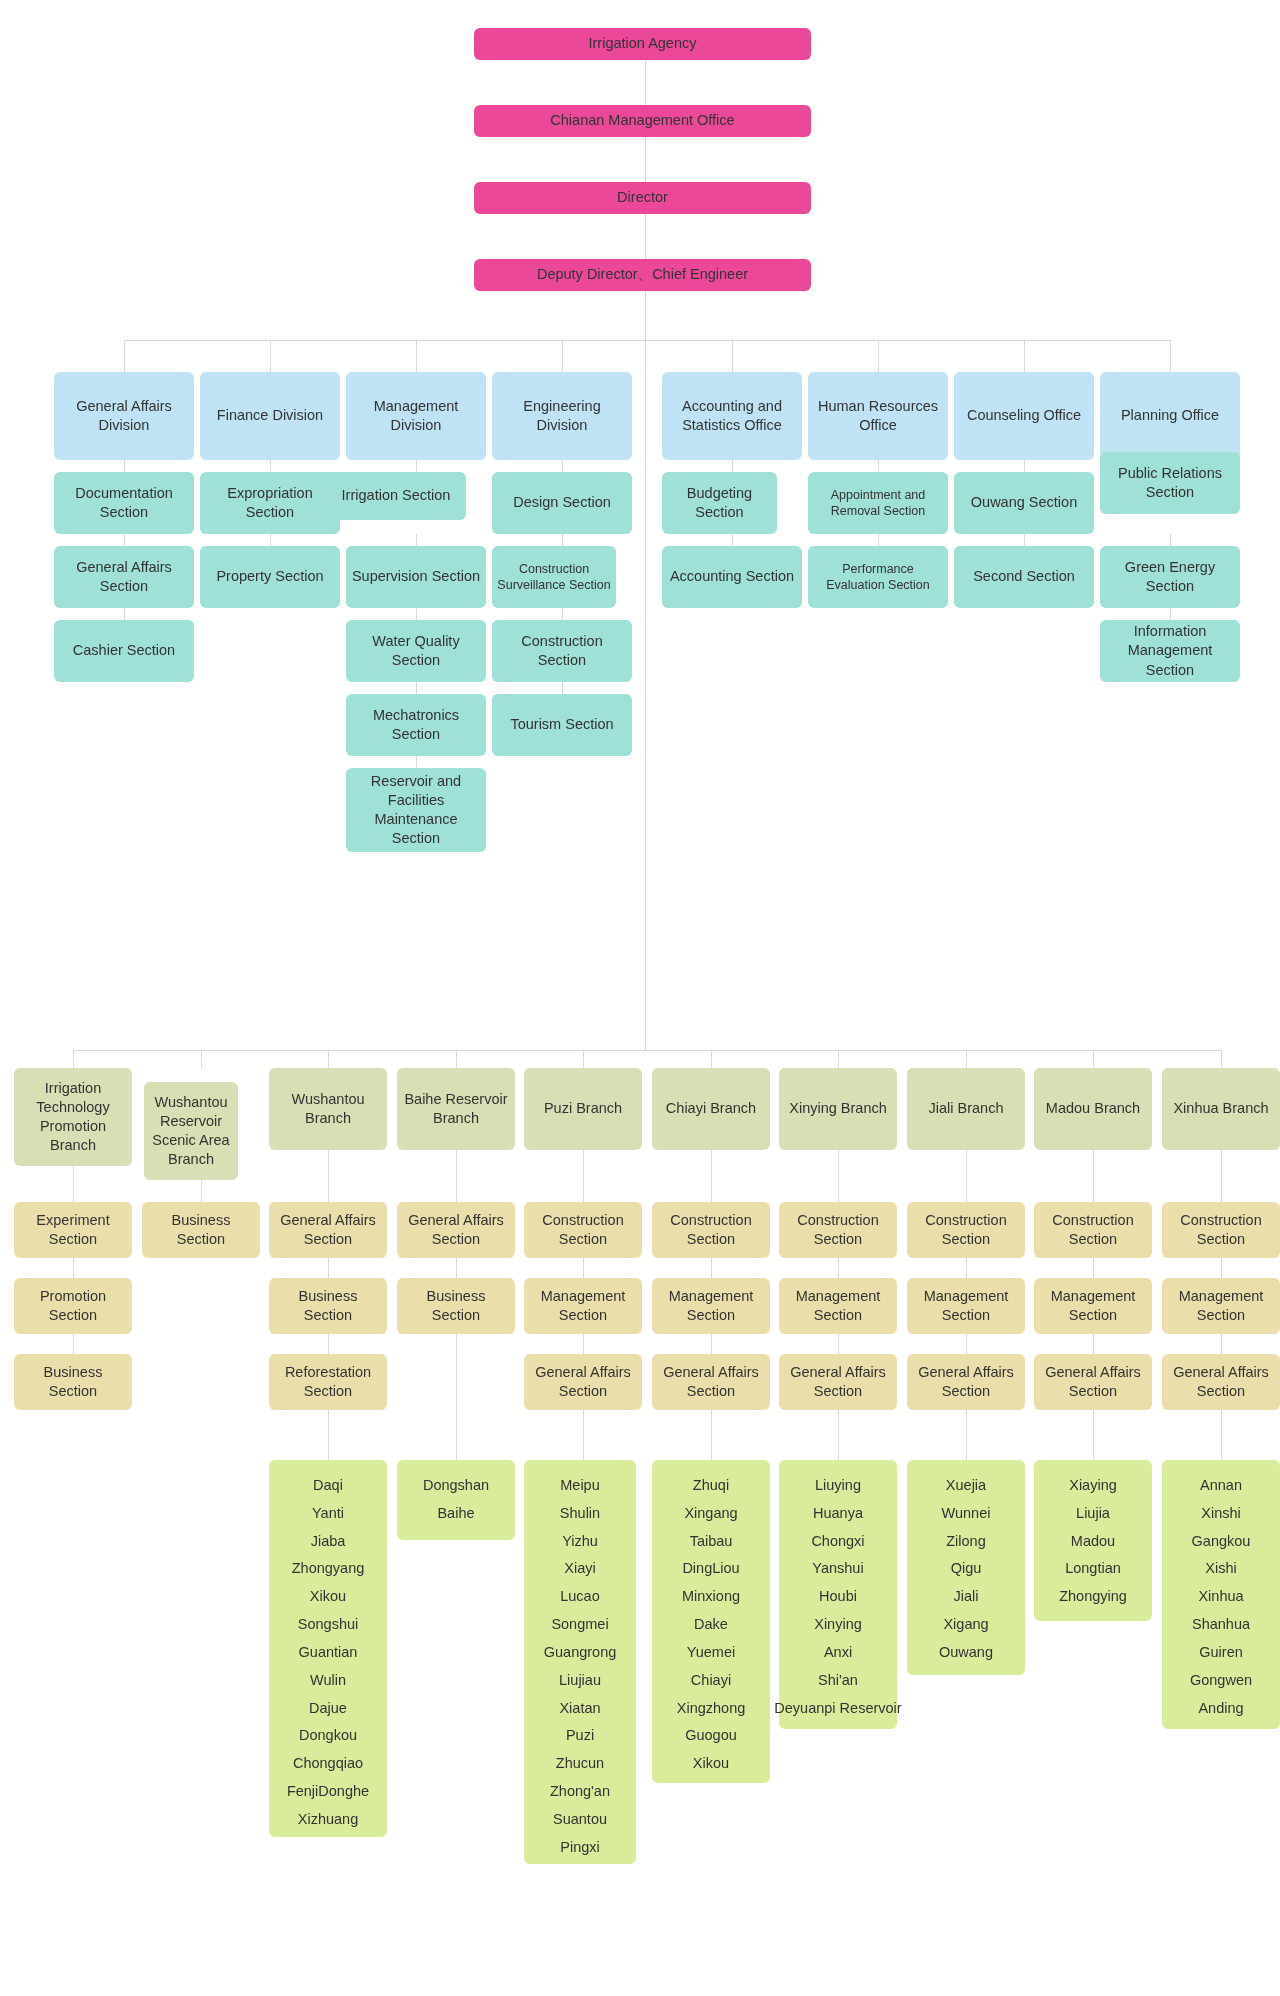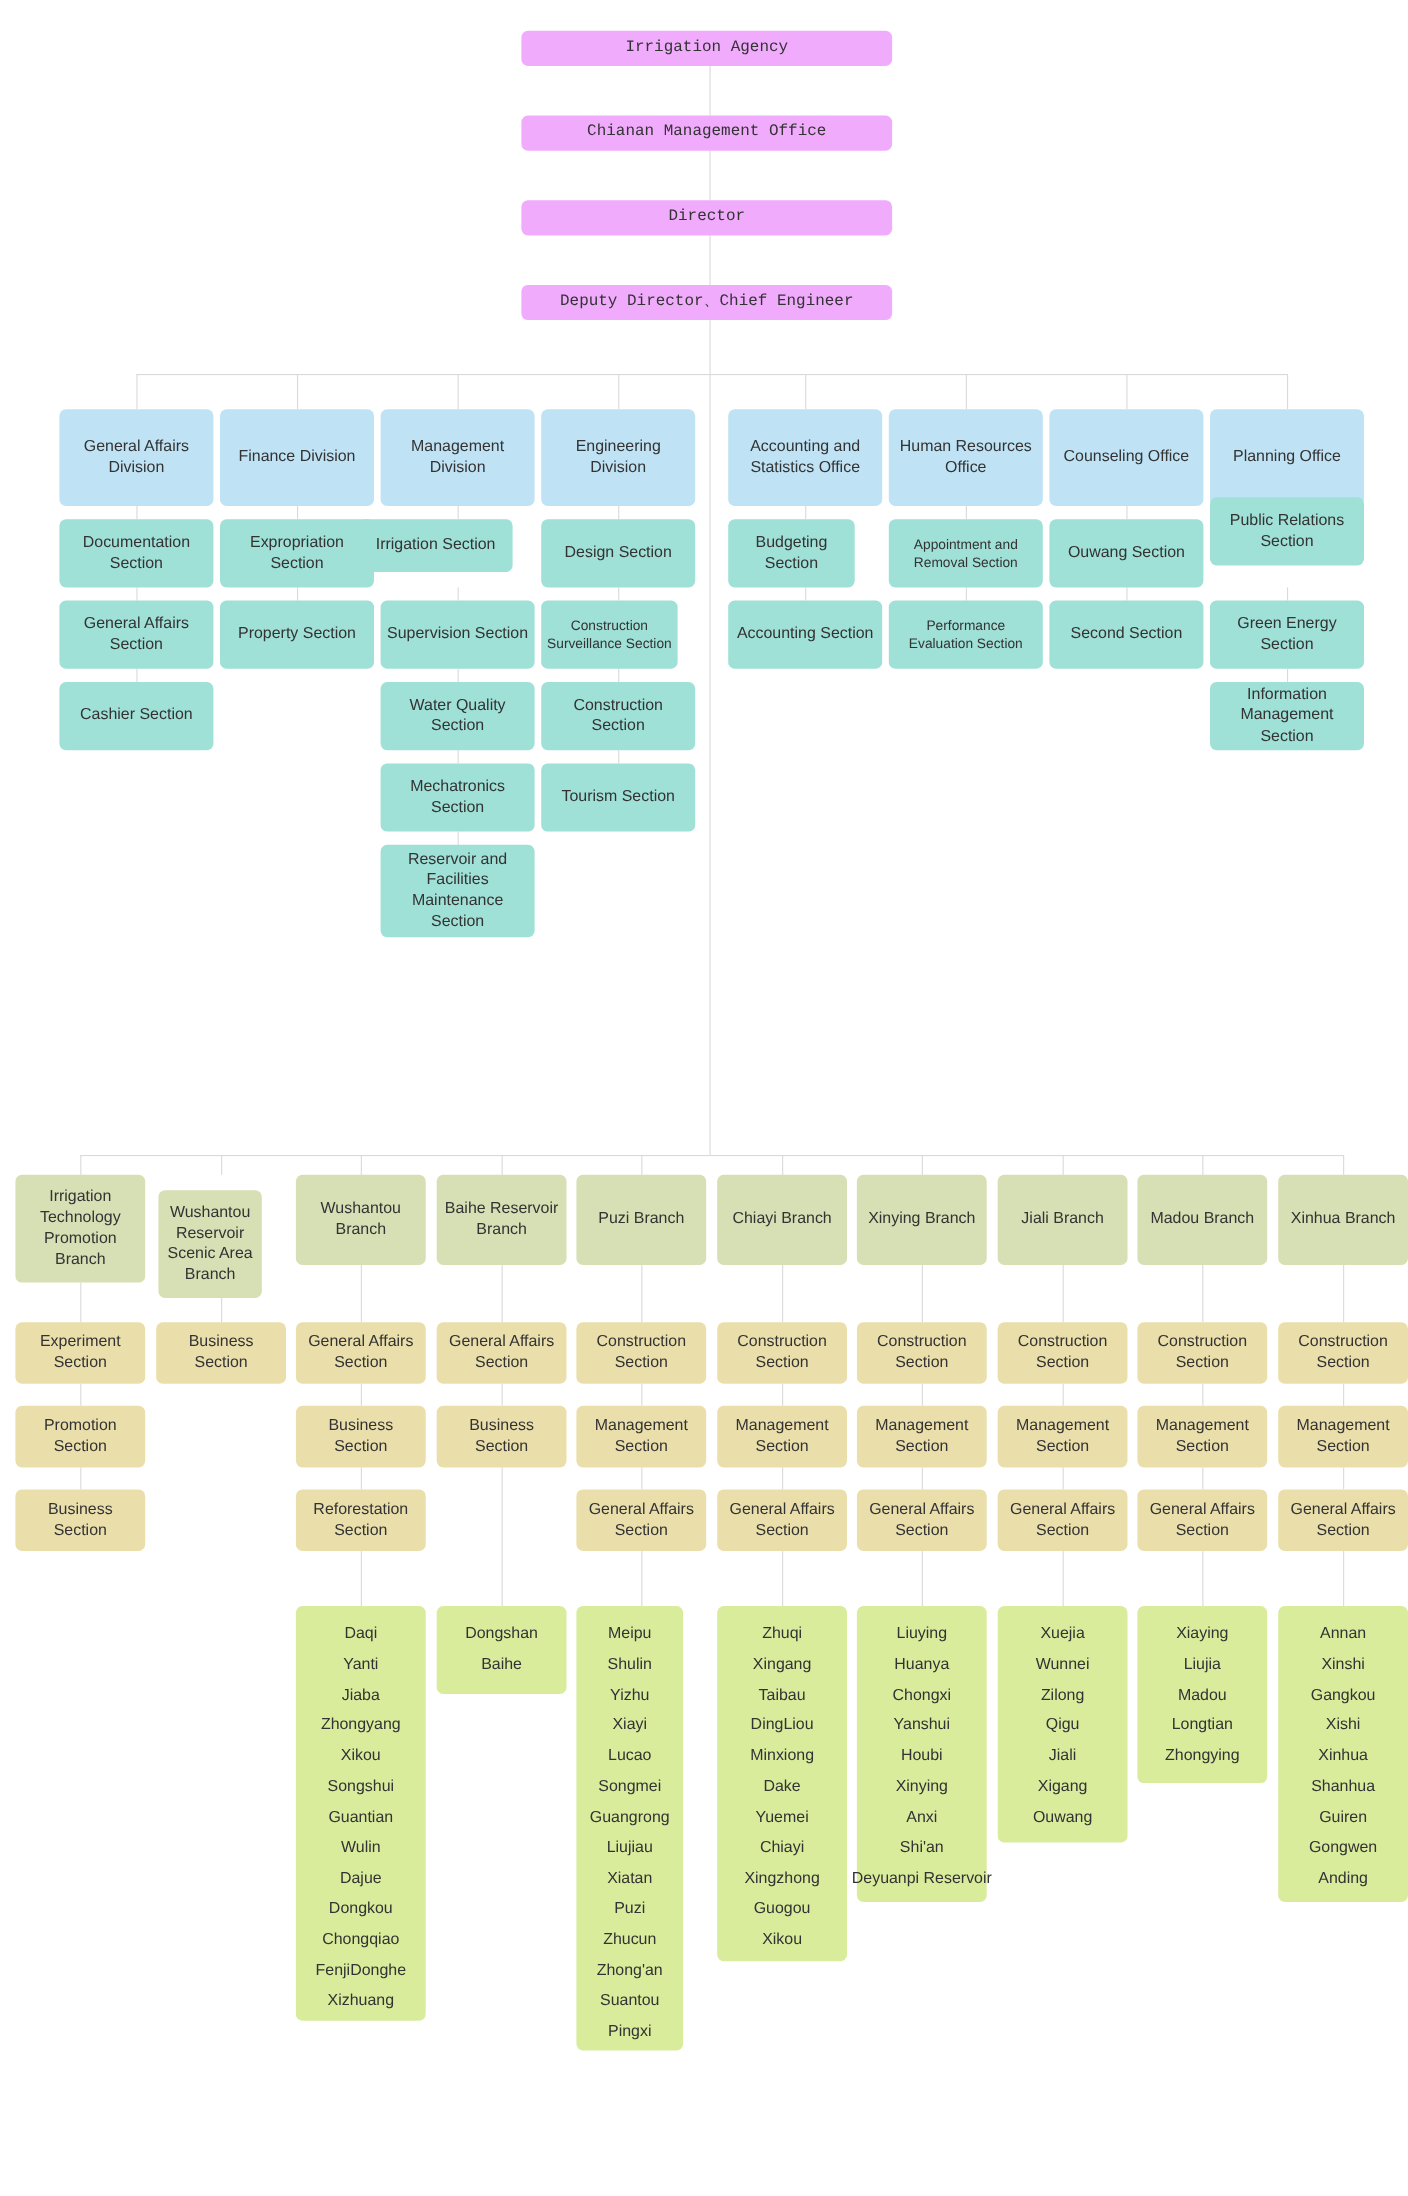--- a/index.html
+++ b/index.html
@@ -29,21 +29,21 @@
     display: flex;
     align-items: center;
     justify-content: center;
     text-align: center;
     color: #333333;
     line-height: 1.32;
     padding: 6px 5px;
     z-index: 2;
   }
 
-  .lvl-top   { background: #f0abfc; font-size: 14.5px; font-family: Liberation Mono, monospace; }
+  .lvl-top   { background: #ec4899; font-size: 14.5px; }
   .lvl-div   { background: #bfe3f5; font-size: 14.5px; }
   .lvl-sec   { background: #9fe0d7; font-size: 14.5px; }
   .lvl-sec.small { font-size: 12.5px; }
   .lvl-branch{ background: #d7dfb4; font-size: 14.5px; }
   .lvl-bsec  { background: #eadfab; font-size: 14.5px; }
   .lvl-stn   { background: #d9ec9c; font-size: 14.5px;
                flex-direction: column; justify-content: flex-start;
                padding: 12px 4px 14px; }
   .lvl-stn .stn { line-height: 1.92; white-space: nowrap; }
 </style>
@@ -174,21 +174,21 @@
     </div>
     <div class="ln ln-v" style="left: 583px; top: 1050px; height: 18px;"></div>
     <div class="node lvl-branch" style="left: 524px; top: 1068px; width: 118px; height: 82px;">Puzi Branch</div>
     <div class="ln ln-v" style="left: 583px; top: 1150px; height: 52px;"></div>
     <div class="node lvl-bsec" style="left: 524px; top: 1202px; width: 118px; height: 56px;">Construction Section</div>
     <div class="ln ln-v" style="left: 583px; top: 1258px; height: 20px;"></div>
     <div class="node lvl-bsec" style="left: 524px; top: 1278px; width: 118px; height: 56px;">Management Section</div>
     <div class="ln ln-v" style="left: 583px; top: 1334px; height: 20px;"></div>
     <div class="node lvl-bsec" style="left: 524px; top: 1354px; width: 118px; height: 56px;">General Affairs Section</div>
     <div class="ln ln-v" style="left: 583px; top: 1410px; height: 50px;"></div>
-    <div class="node lvl-stn" style="left: 524px; top: 1460px; width: 97px; height: 404px;">
+    <div class="node lvl-stn" style="left: 524px; top: 1460px; width: 112px; height: 404px;">
       <div class="stn">Meipu</div>
       <div class="stn">Shulin</div>
       <div class="stn">Yizhu</div>
       <div class="stn">Xiayi</div>
       <div class="stn">Lucao</div>
       <div class="stn">Songmei</div>
       <div class="stn">Guangrong</div>
       <div class="stn">Liujiau</div>
       <div class="stn">Xiatan</div>
       <div class="stn">Puzi</div>

